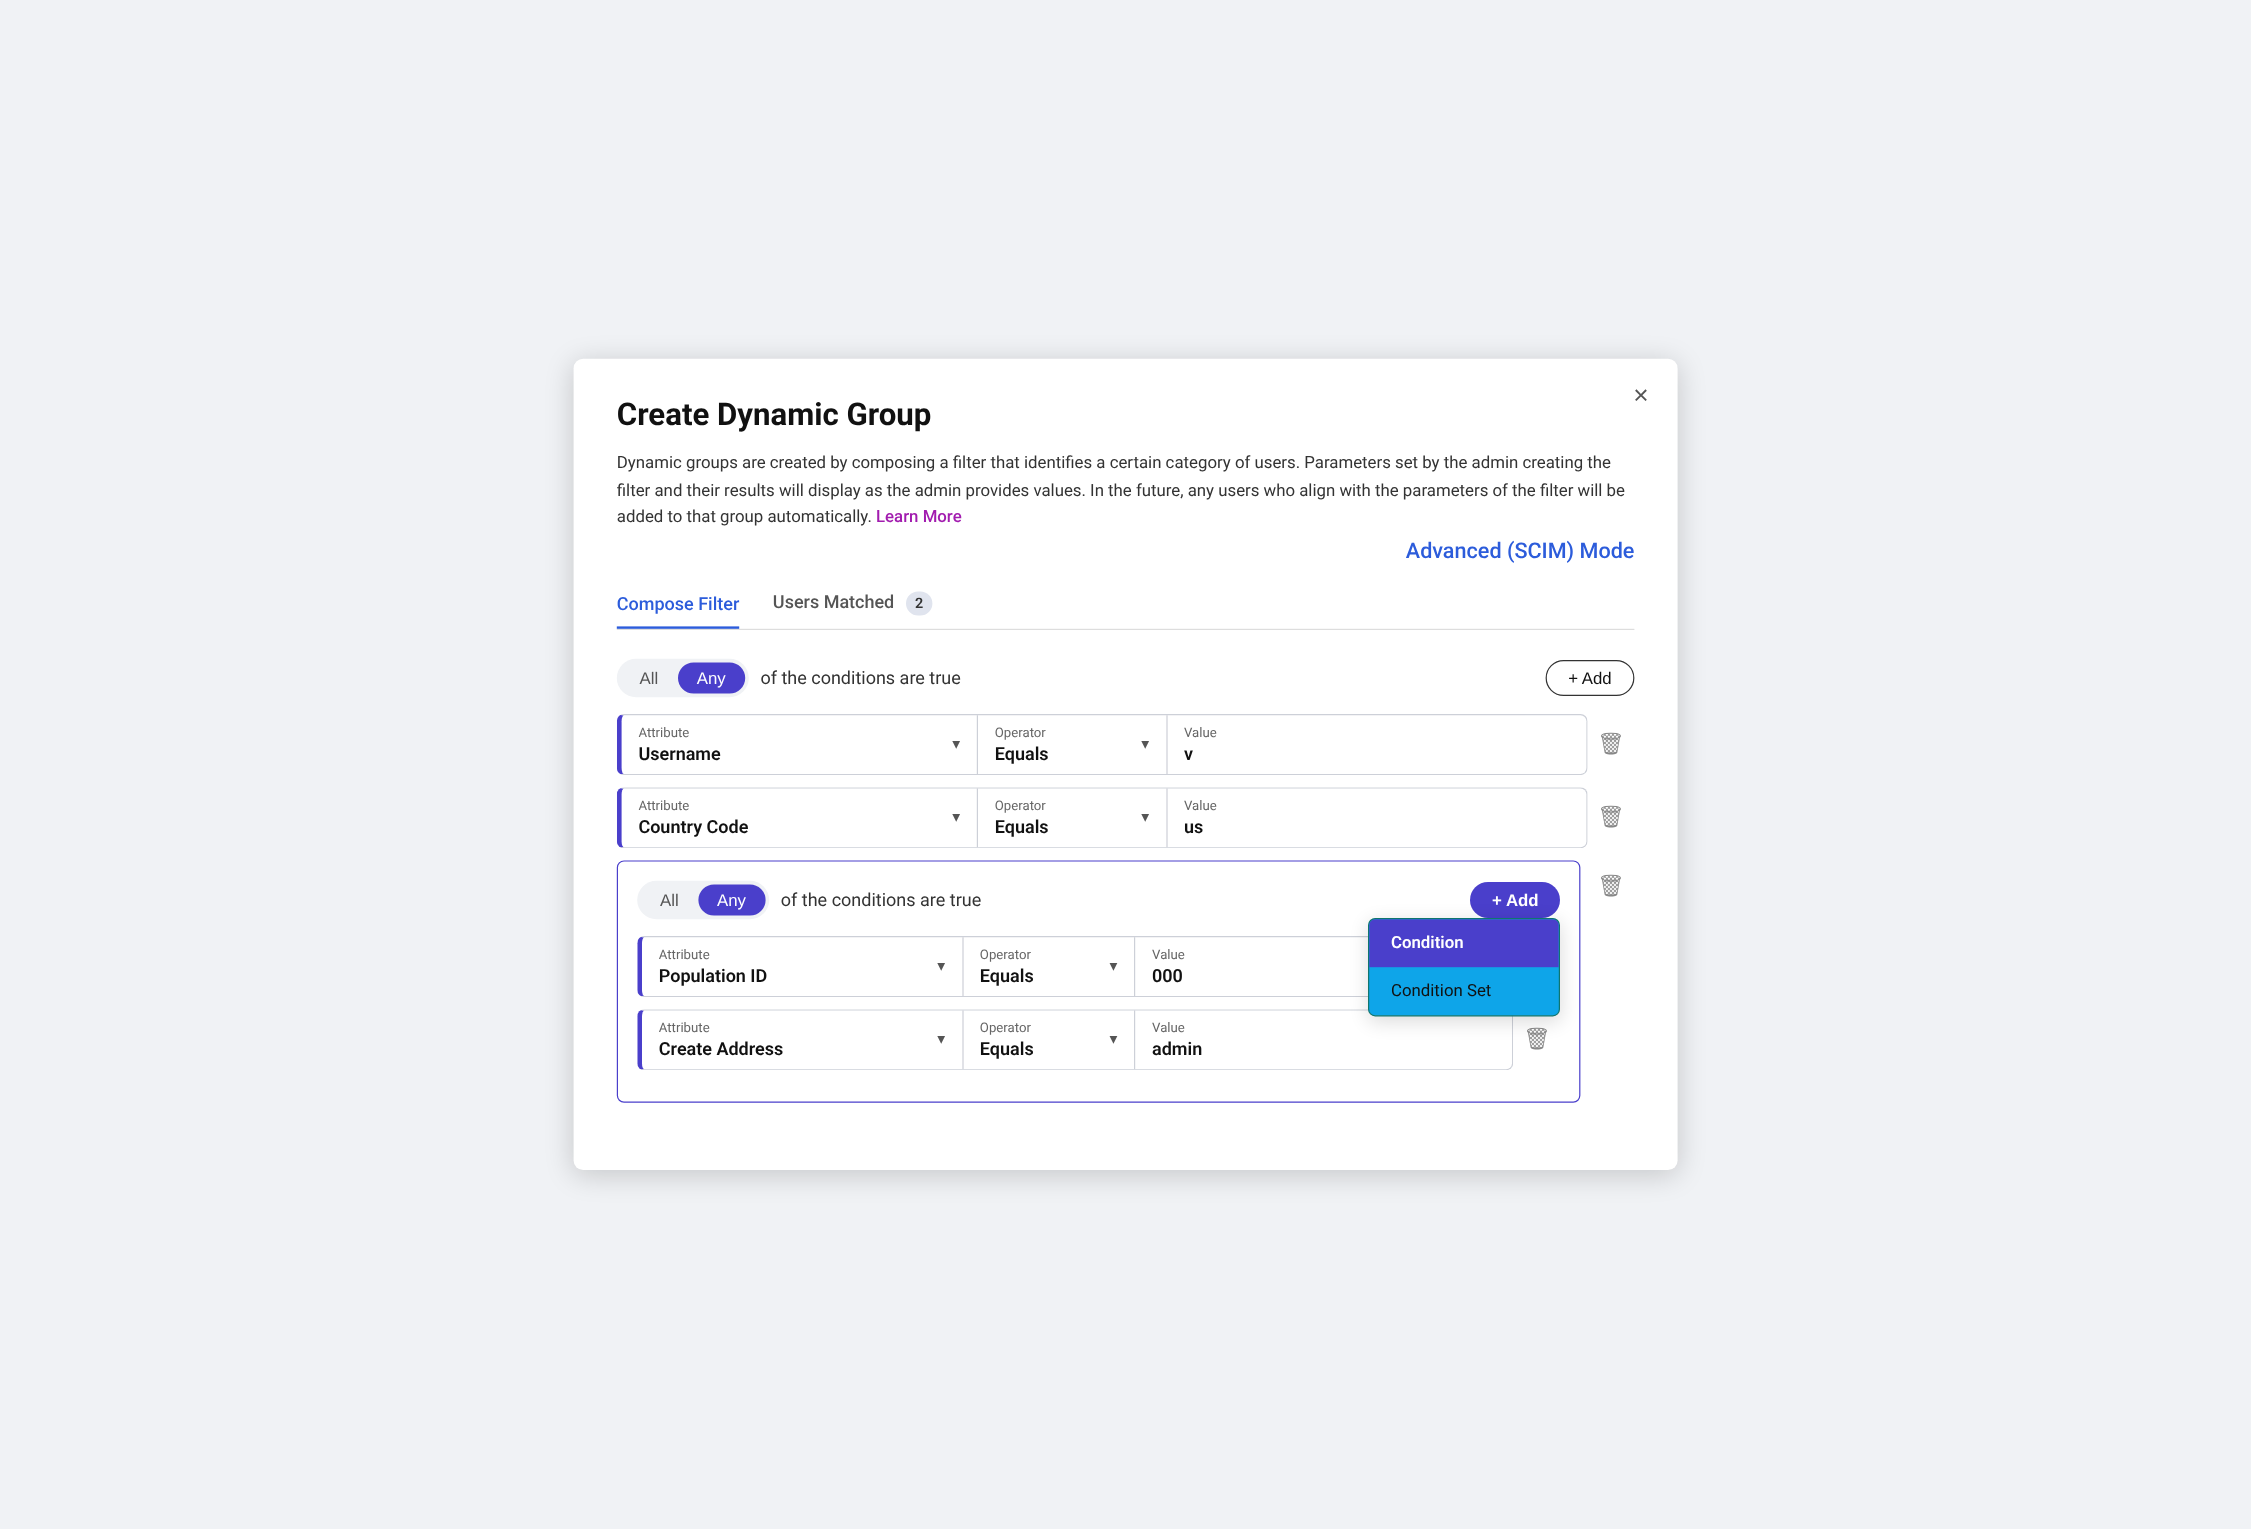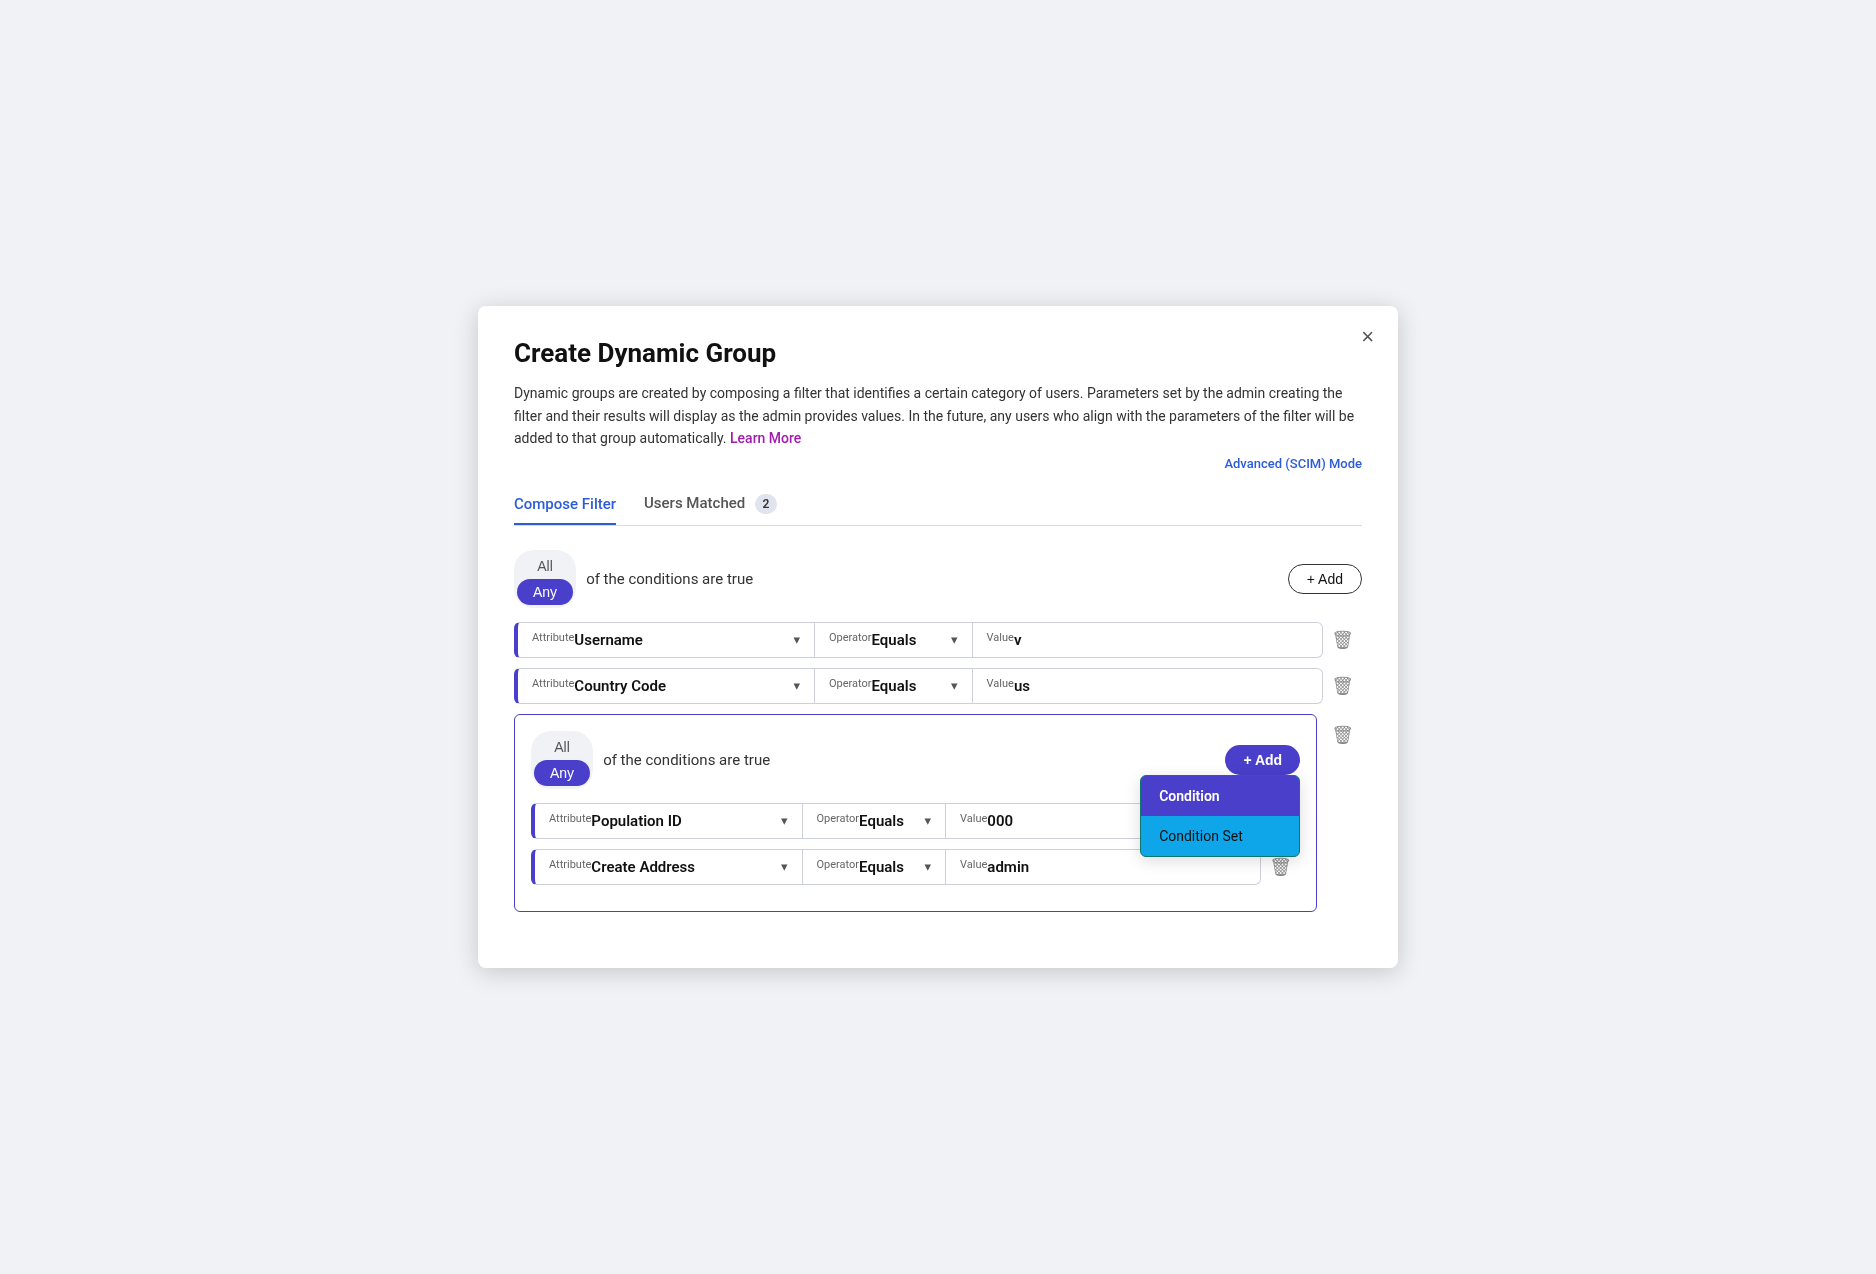--- a/index.html
+++ b/index.html
@@ -45,21 +45,21 @@
       margin-bottom: 6px;
     }
     .modal-desc a {
       color: #a21caf;
       text-decoration: none;
       font-weight: 500;
     }
     .advanced-link {
       text-align: right;
       color: #2c5cdb;
-      font-size: 13px;
+      font-size: 18px;
       font-weight: 500;
       cursor: pointer;
       margin-bottom: 12px;
     }
     .tabs {
       display: flex;
       align-items: center;
       border-bottom: 1px solid #ddd;
       margin-bottom: 24px;
     }
@@ -100,21 +100,20 @@
       align-items: center;
       margin-bottom: 14px;
     }
     .toggle-group {
       display: flex;
       align-items: center;
       background: #f0f2f5;
       border-radius: 20px;
       padding: 3px;
       margin-right: 10px;
-      flex-direction: column;
     }
     .toggle-btn {
       padding: 5px 16px;
       border-radius: 16px;
       border: none;
       background: transparent;
       font-size: 14px;
       font-weight: 500;
       cursor: pointer;
       color: #555;
@@ -178,21 +177,21 @@
     .attr-group {
       flex: 2.5;
       border-right: 1px solid #cdd0d8;
       display: flex;
       align-items: center;
       justify-content: space-between;
       padding: 8px 14px;
     }
     .attr-content {
       display: flex;
-      flex-direction: row;
+      flex-direction: column;
     }
     .op-group {
       flex: 1.2;
       border-right: 1px solid #cdd0d8;
       display: flex;
       align-items: center;
       justify-content: space-between;
       padding: 8px 14px;
     }
     .val-group {

